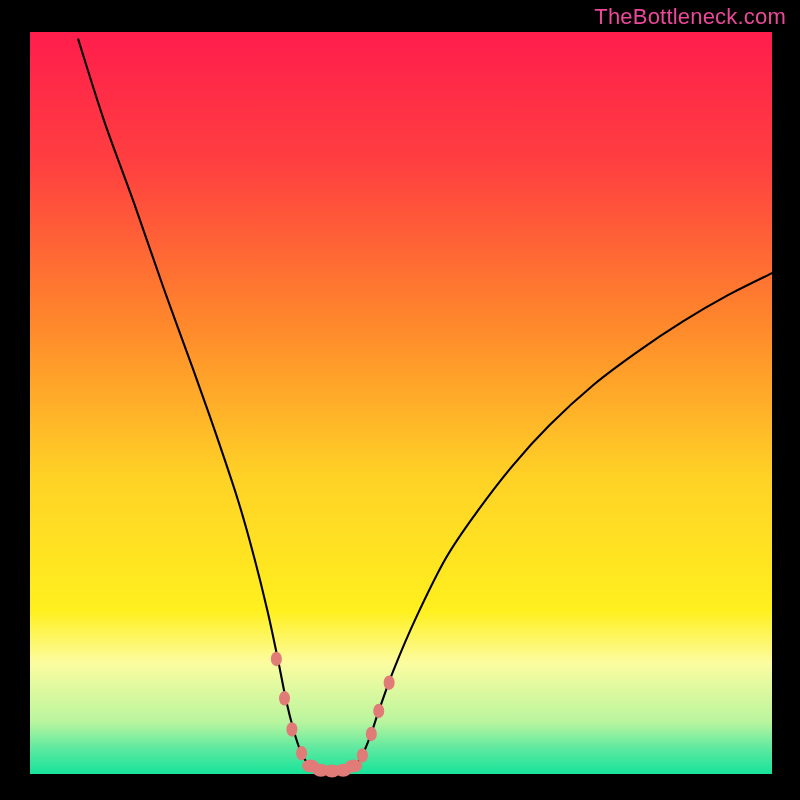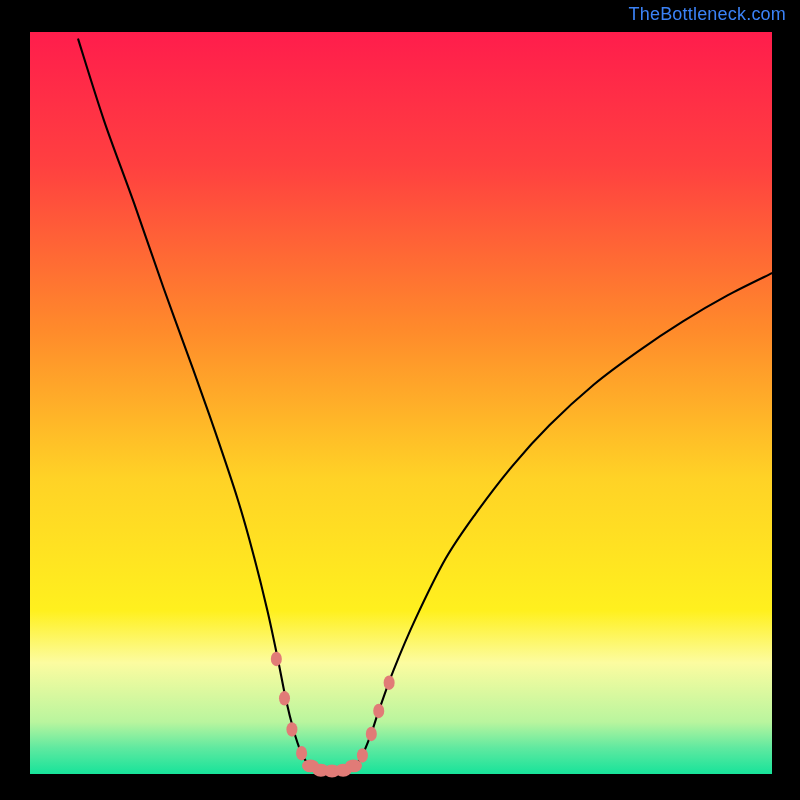--- a/index.html
+++ b/index.html
@@ -14,23 +14,23 @@
   .stage {
     position: relative;
     width: 800px;
     height: 800px;
     background: #000;
   }
   .watermark {
     position: absolute;
     top: 4px;
     right: 14px;
-    font-size: 18px;
+    font-size: 22px;
     font-weight: 500;
-    color: #3b82f6;
+    color: #ec4899;
     letter-spacing: 0.2px;
     z-index: 5;
   }
   svg {
     position: absolute;
     left: 0;
     top: 0;
   }
 </style>
 </head>

